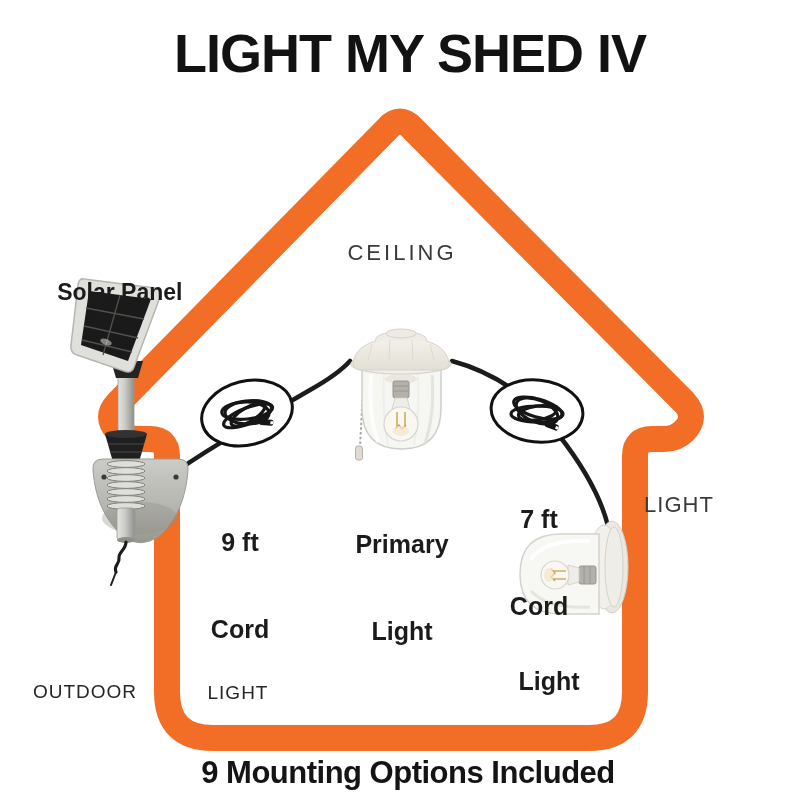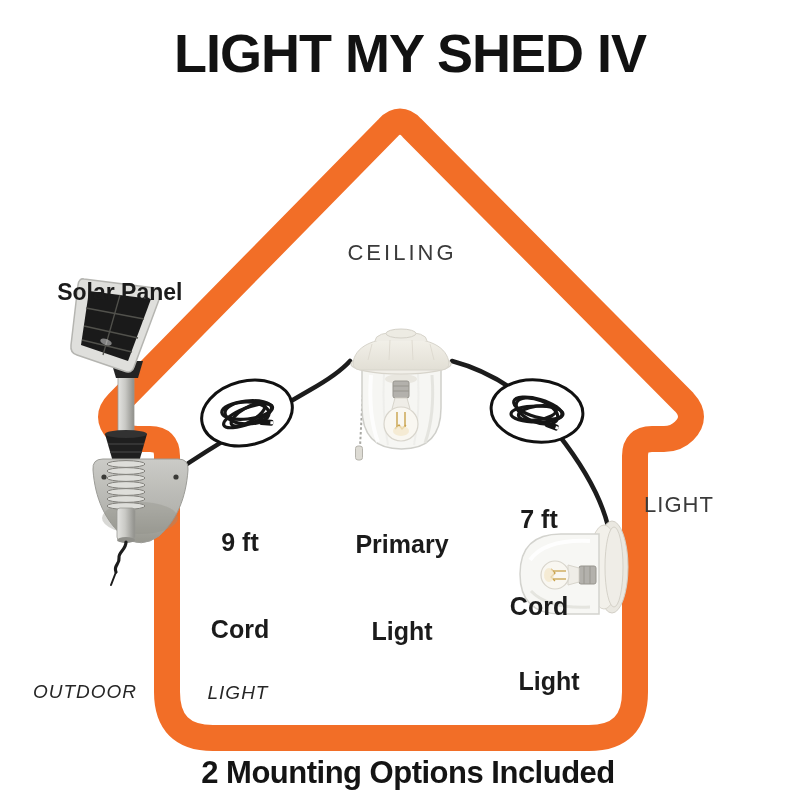--- a/index.html
+++ b/index.html
@@ -13,21 +13,21 @@
     top:22px;left:410px;font-size:54px;font-weight:bold;letter-spacing:-1px;
     color:#121212;
   }
   .footer{
     top:755px;left:408px;font-size:31px;font-weight:bold;letter-spacing:-0.5px;
     color:#141414;
   }
   .part-label{font-size:23px;font-weight:bold;color:#1b1b1b;line-height:27px;}
   .part-label.two{font-size:25px;line-height:29px;}
   .zone{font-size:22px;font-weight:normal;color:#3a3a3a;letter-spacing:3px;}
-  .zone-italic{font-size:19px;font-style:italic;color:#262626;letter-spacing:1px;font-weight:normal;}
+  .zone-italic{font-size:19px;color:#262626;letter-spacing:1px;font-weight:normal;}
   .solar-label{top:252px;left:107px;}
   .ceiling-label{top:240px;left:402px;}
   .wall-label{top:492px;left:679px;letter-spacing:1px;}
   .cord9-label{top:447px;left:240px;margin-top:23px;}
   .primary-label{top:472px;left:402px;}
   .cord16-label{top:447px;left:539px;}
   .secondary-label{top:609px;left:549px;}
   .outdoor-label{top:681px;left:85px;}
   .indoor-label{top:682px;left:238px;}
 </style>
@@ -232,14 +232,14 @@
 
   <div class="lbl part-label two cord16-label">
     <div>7 ft</div>
     <div>Cord</div>
   </div>
 
   <div class="lbl part-label two secondary-label">
     <div>Light</div>
   </div>
 
-  <div class="lbl footer">2 Mounting Options Included</div>
+  <div class="lbl footer">9 Mounting Options Included</div>
 </div>
 
 </body></html>

